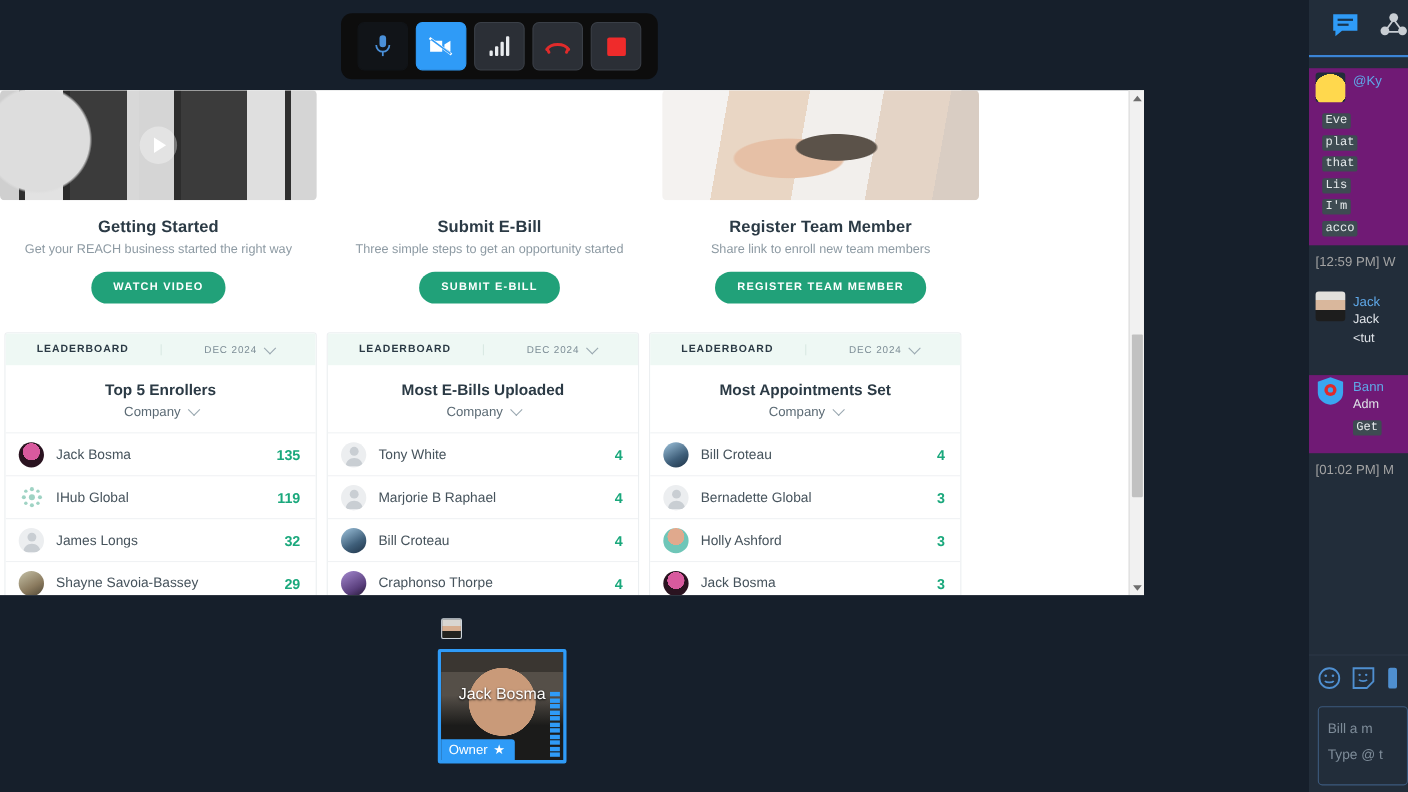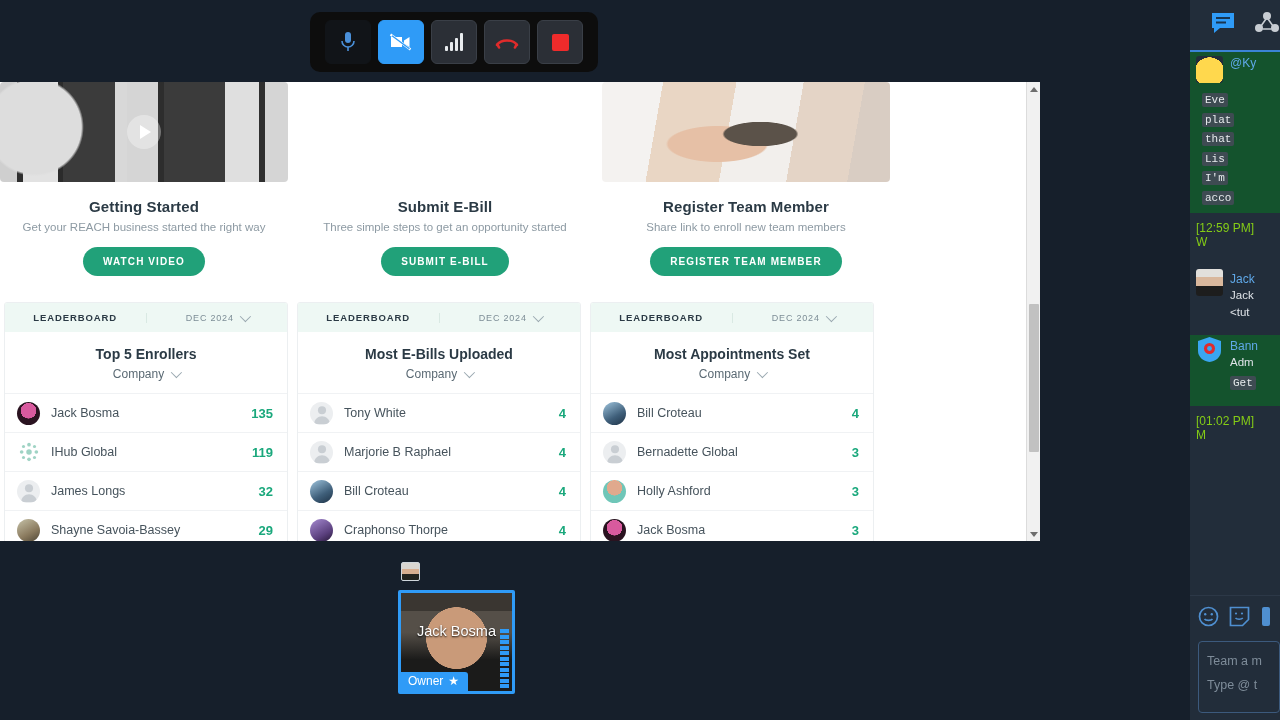--- a/index.html
+++ b/index.html
@@ -156,31 +156,31 @@
     background: #222d3a; z-index: 30; overflow: hidden;
   }
   #chat-tabs {
     height: 52px; display: flex; align-items: center; gap: 18px;
     padding-left: 20px; border-bottom: 2px solid #3b84d6;
     background: #222d3a;
   }
   .chat-tab { cursor: pointer; }
   #chat-body { position: relative; height: 530px; }
   .msg { padding: 7px 0 7px 6px; position: relative; }
-  .msg.highlight { background: #14532d; }
+  .msg.highlight { background: #701a75; margin-top: 10px; }
   .msg-top { display: flex; gap: 7px; }
   .msg-av { width: 27px; height: 27px; flex: 0 0 27px; border-radius: 3px; overflow:hidden; position:relative; }
   .msg-txt { font-size: 11.5px; line-height: 17px; color: #dfe3e8; white-space: nowrap; }
   .msg-author { color: #5fa8e8; font-size: 12px; }
   .code-line {
     font-family: "Liberation Mono", monospace; font-size: 11px;
     background: #3e4b52; color: #e6eaec; padding: 1px 3px; border-radius: 2px;
     display:inline-block; margin: 1.5px 0; white-space: nowrap;
   }
-  .ts { color: #84cc16; font-size: 12px; padding: 8px 14px 8px 6px; }
+  .ts { color: #a3a3a3; font-size: 12px; padding: 8px 0 8px 6px; }
   #chat-compose { position: absolute; left:0; bottom: 0; width: 90px; height: 125px;
      border-top: 1px solid #2c3847; padding: 10px 0 0 8px; }
   #compose-icons { display:flex; gap: 10px; align-items:center; }
   #compose-box {
     margin-top: 10px; margin-right: 0px;
     height: 72px; border: 1px solid #3c5a7d; border-radius: 4px;
     padding: 7px 8px; color: #7e8c99; font-size: 12.5px; line-height: 24px;
     overflow: hidden; white-space: nowrap;
   }
 
@@ -540,21 +540,21 @@
             <path d="M6.5 12c1.3 1.6 6 1.6 7.3 0" stroke="#4f8fd0" stroke-width="1.5" fill="none"></path>
           </svg>
         </span>
         <span>
           <svg width="12" height="21" viewBox="0 0 12 21">
             <rect x="2" y="1" width="8" height="19" rx="2" fill="#4f8fd0"></rect>
           </svg>
         </span>
       </div>
       <div id="compose-box">
-        <div>Team a m</div>
+        <div>Bill a m</div>
         <div>Type @ t</div>
       </div>
     </div>
   </div>
 
   <div id="self-tile-wrap">
     <div id="mini-av" style="background:linear-gradient(180deg,#d9d6d1 0 34%,#d7ae90 34% 64%,#23231f 64% 100%)"></div>
     <div id="self-tile">
       <div style="position:absolute;inset:0;background:
            radial-gradient(ellipse 40% 46% at 50% 46%, #c99a79 0 68%, transparent 69%),

